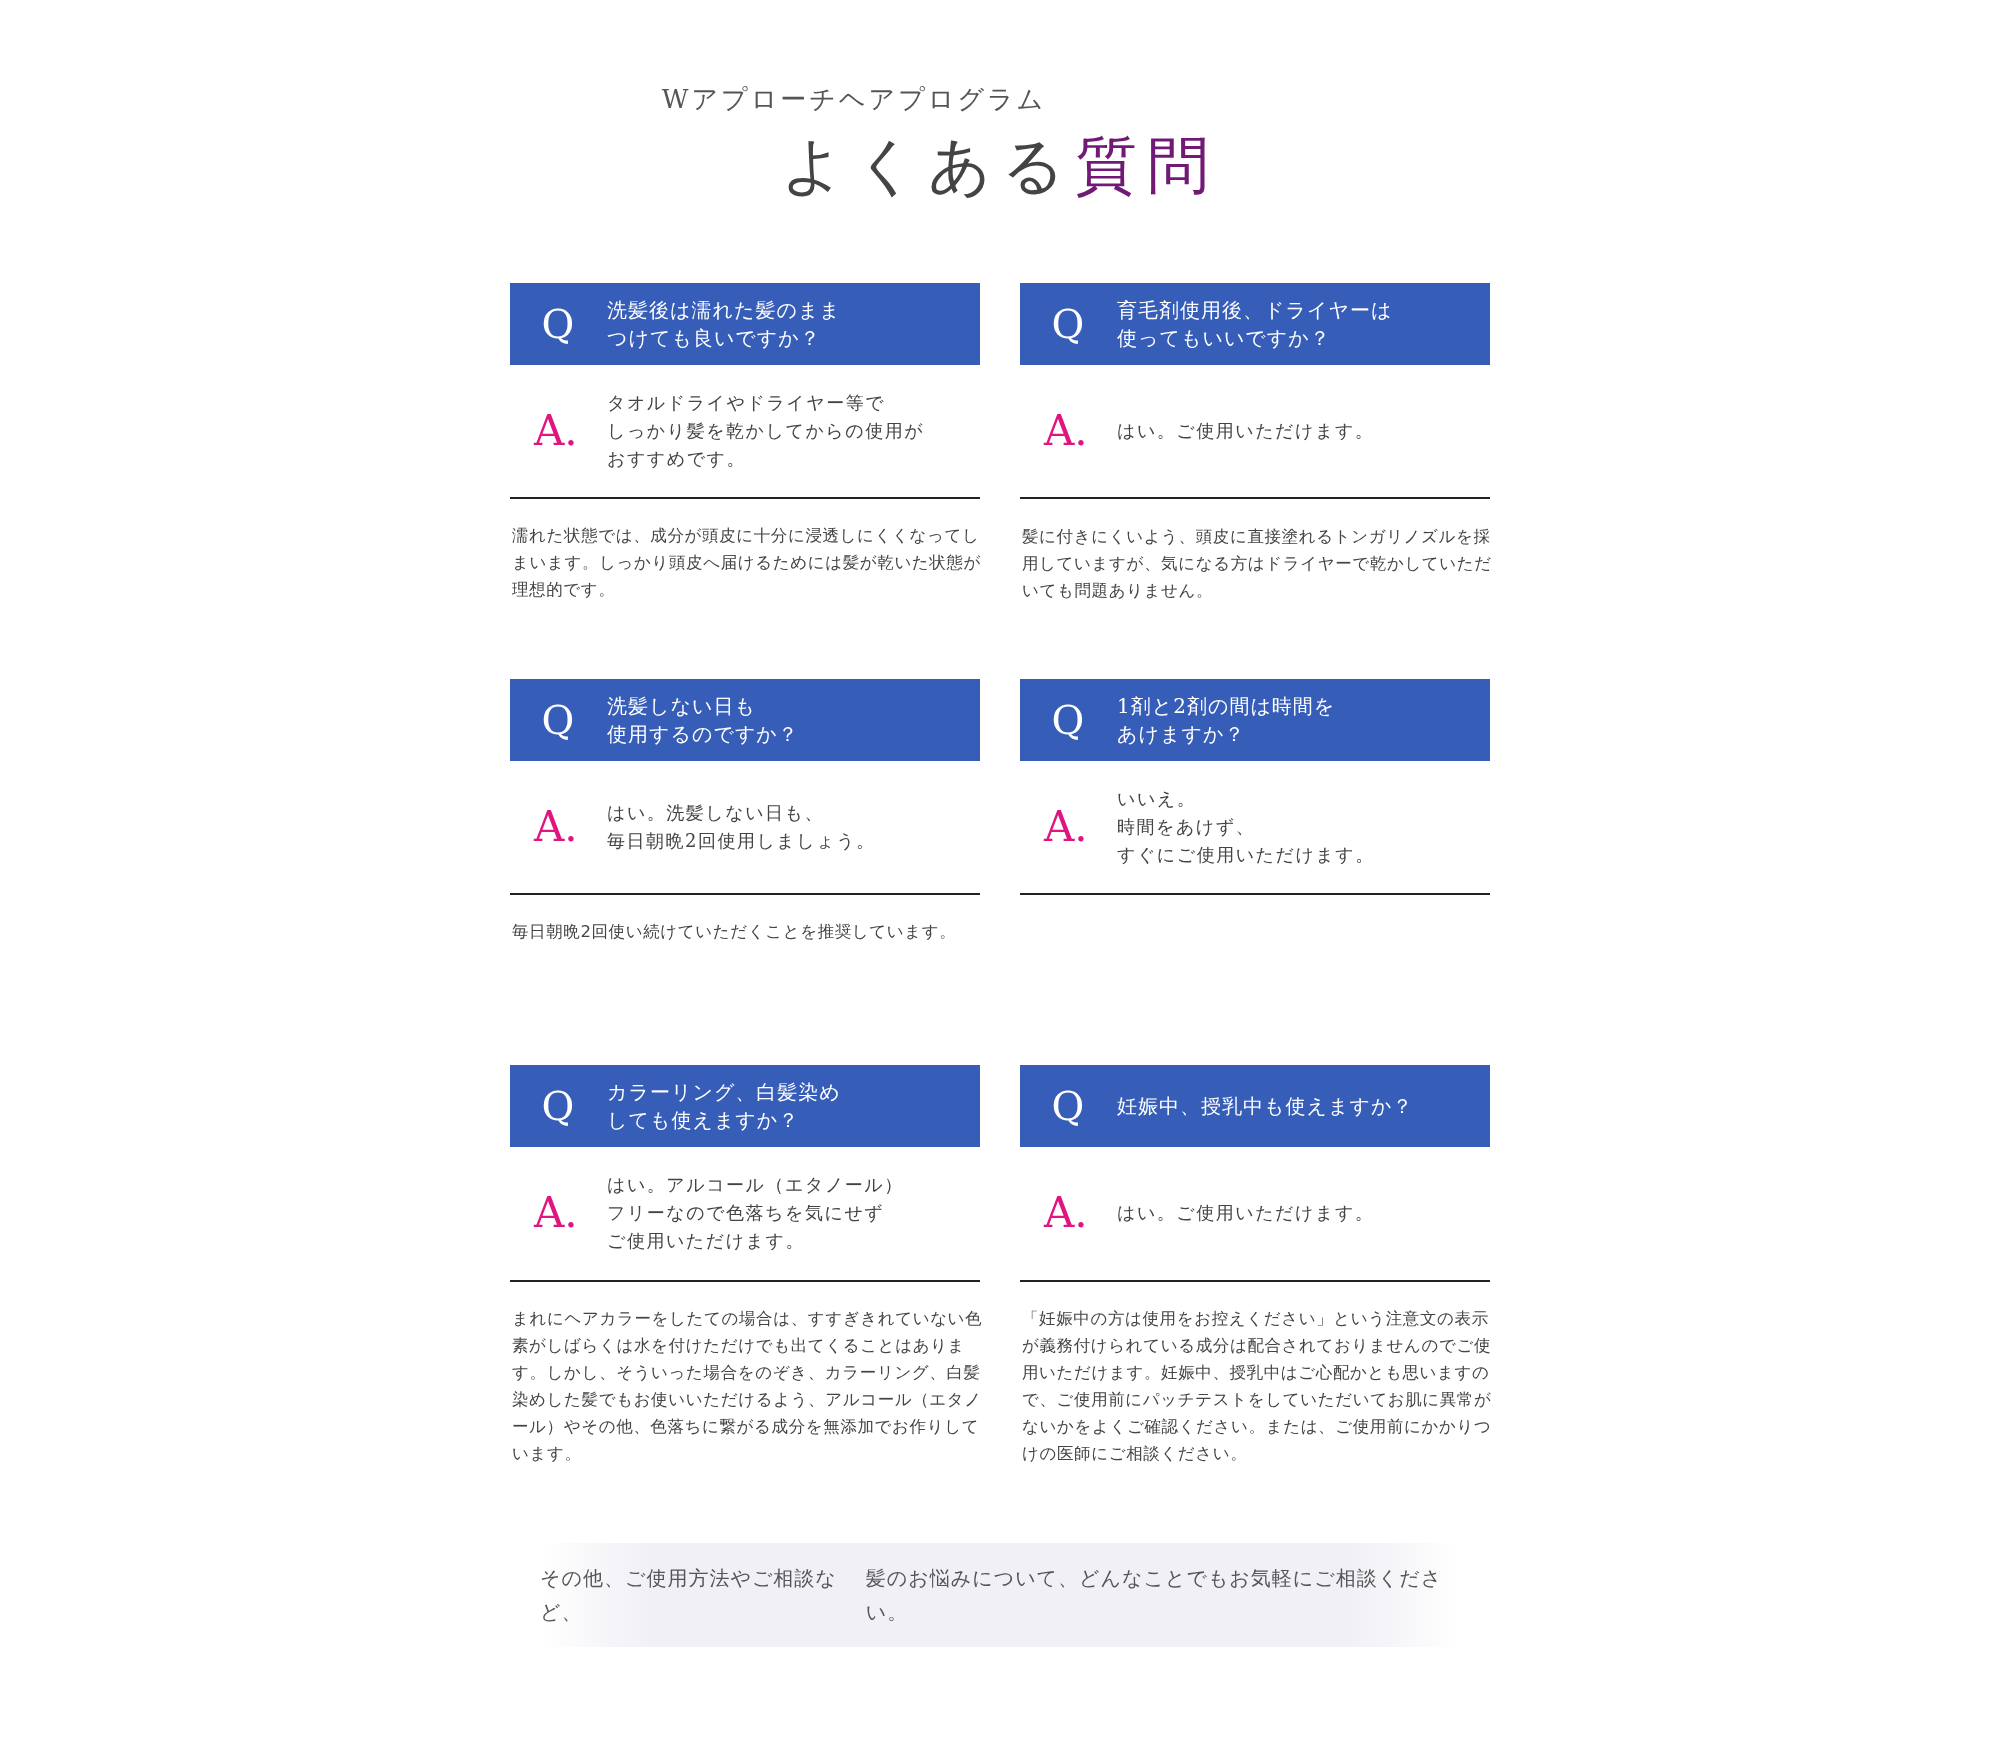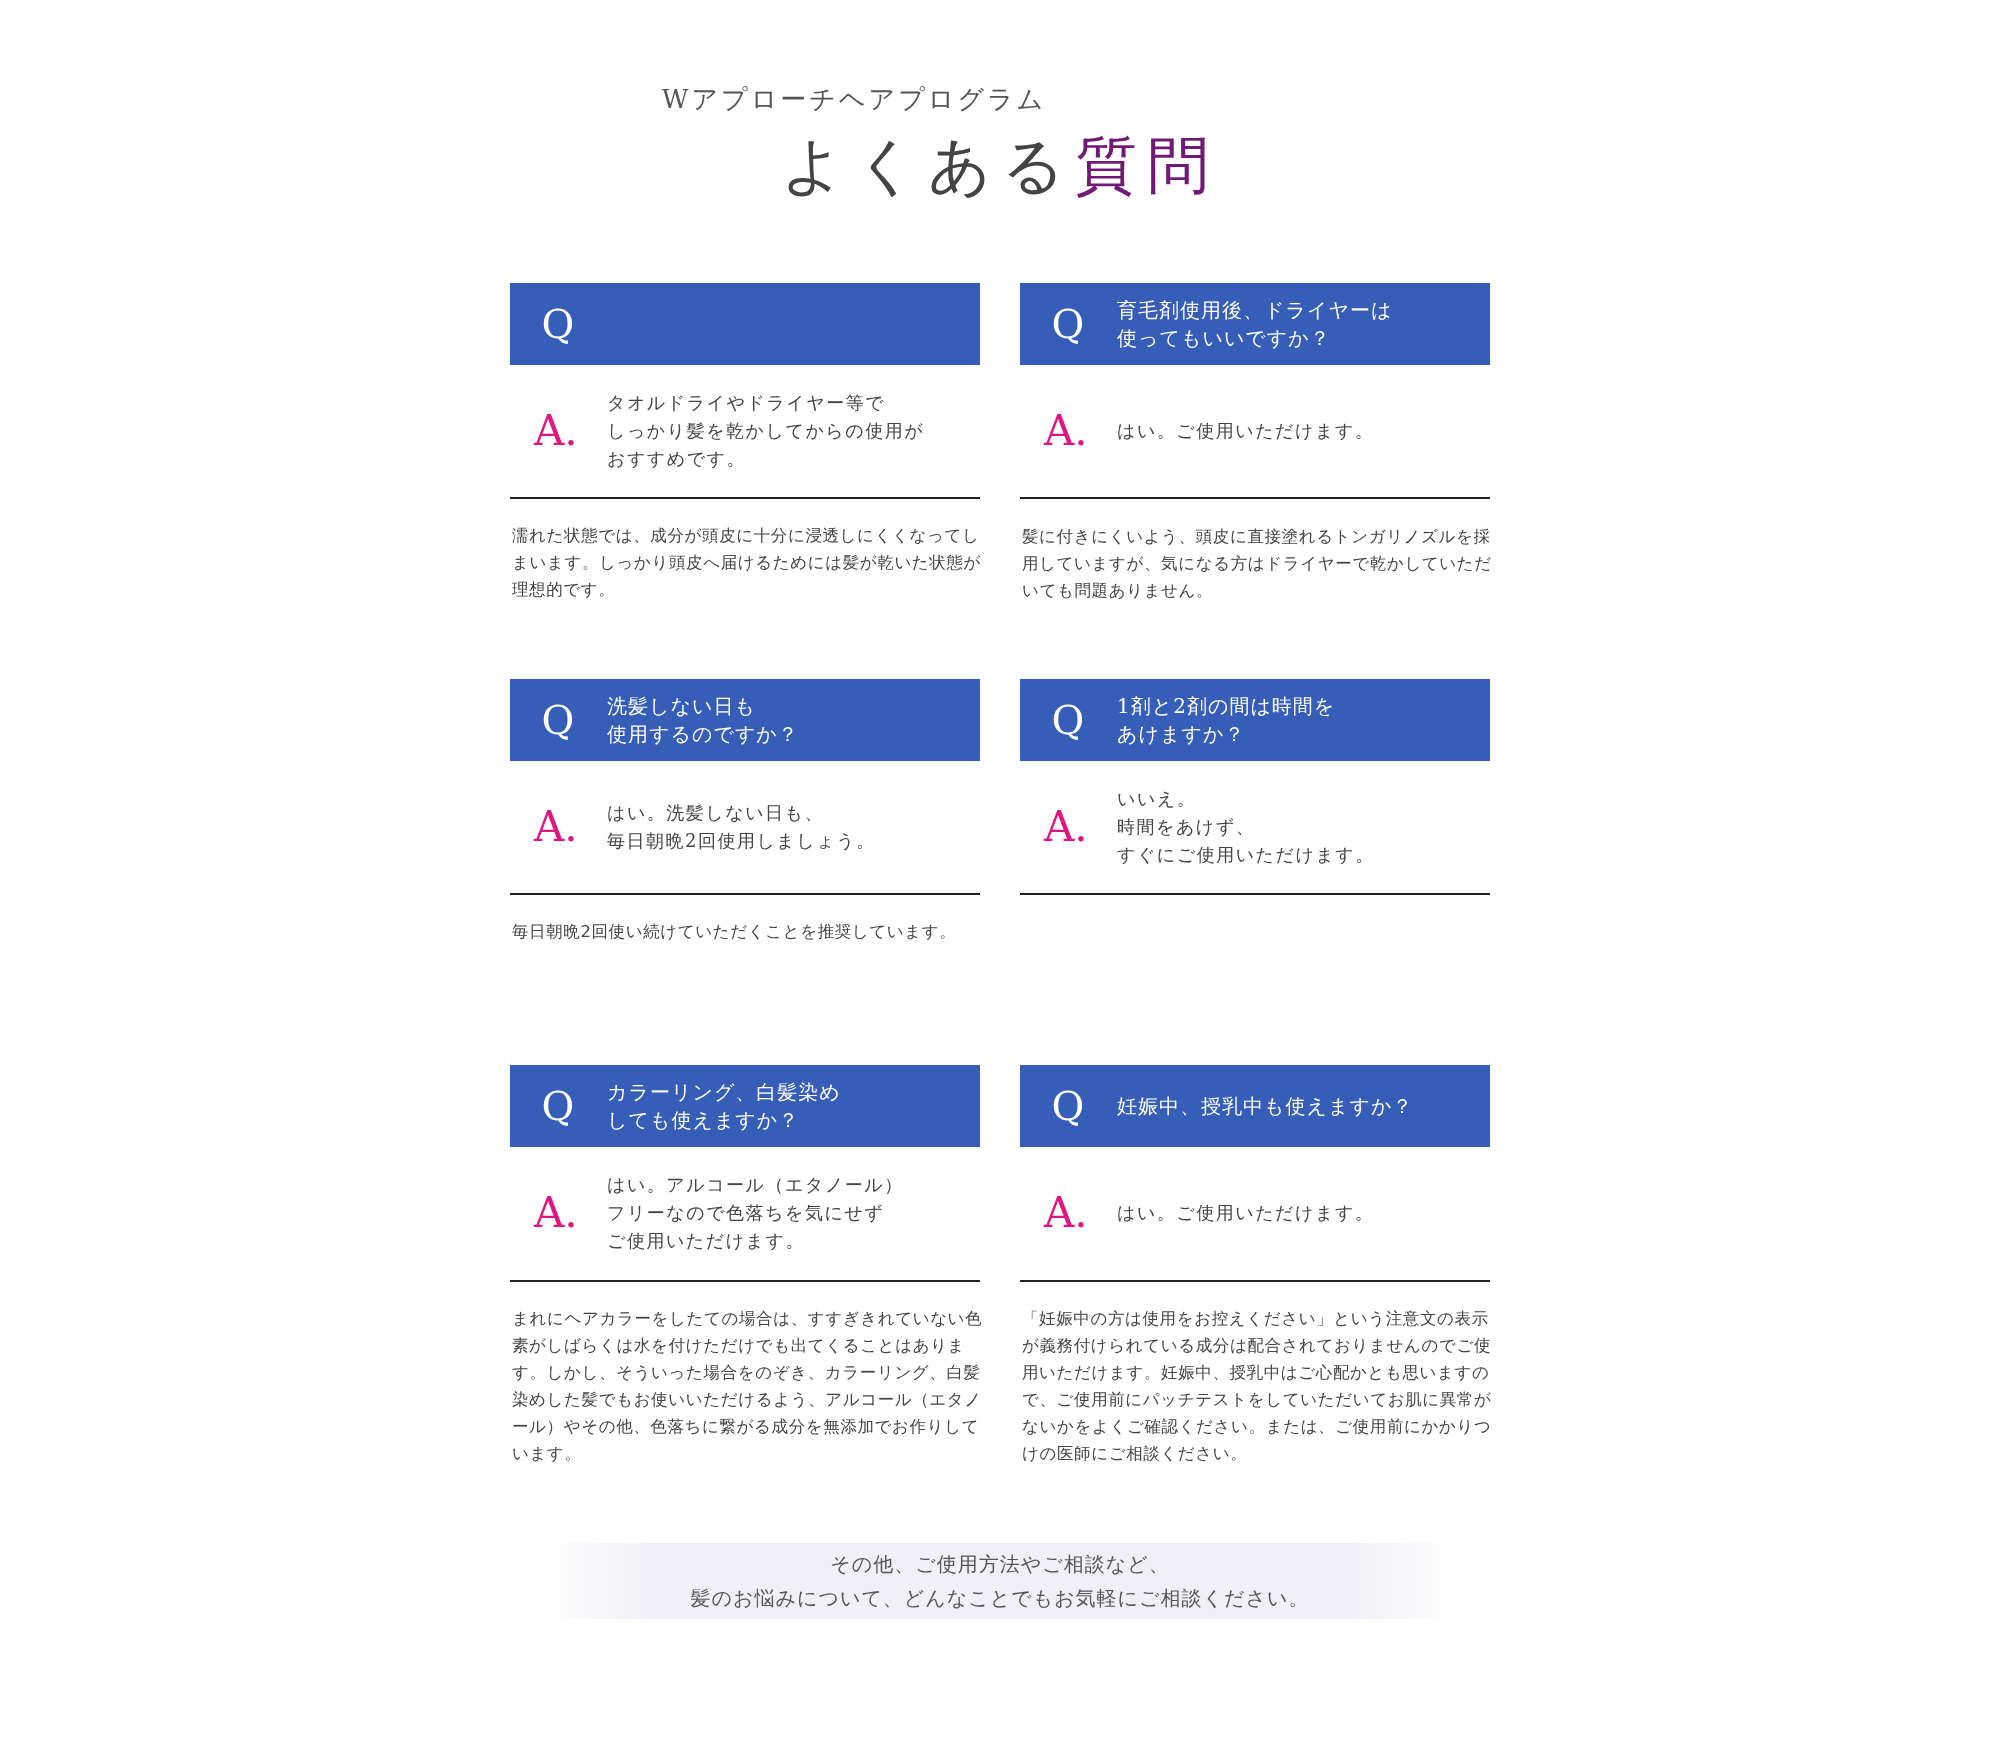--- a/index.html
+++ b/index.html
@@ -48,40 +48,42 @@
     color: #444; letter-spacing: 1.5px; white-space: pre-line;
   }
   .divider { position: absolute; left: 0; width: 470px; height: 2px; background: #222; }
   .body {
     position: absolute; left: 2px; width: 472px;
     font-family: "DejaVu Sans", sans-serif; font-size: 16.5px; line-height: 27px;
     color: #444; letter-spacing: 0.6px;
   }
 
   .banner {
-    position: absolute; left: 540px; top: 1543px; width: 920px; height: 76px;
+    position: absolute; left: 540px; top: 1543px; width: 920px; height: 104px;
     background: linear-gradient(to right, rgba(240,240,246,0) 0%, #f0f0f6 12%, #f0f0f6 88%, rgba(240,240,246,0) 100%);
-    display: flex; flex-direction: column; align-items: center; justify-content: center;
+    display: flex; align-items: center; justify-content: center;
   }
   .banner .line {
     font-family: "DejaVu Serif", serif; font-size: 20px; line-height: 34px;
     color: #555; letter-spacing: 1px;
   }
 </style>
 </head>
 <body>
 
 <div class="header">
   <div class="sub">Wアプローチヘアプログラム</div>
   <div class="title"><span>よくある</span><span class="accent">質問</span></div>
 </div>
 
 <div class="card" style="left:510px; top:283px; height:220px;">
   <div class="qbox">
     <div class="qmark">Q</div>
+    <div class="qtext">洗髪後は濡れた髪のまま
+つけても良いですか？</div>
   </div>
   <div class="abox" style="height:132px;">
     <div class="amark">A.</div>
     <div class="atext">タオルドライやドライヤー等で
 しっかり髪を乾かしてからの使用が
 おすすめです。</div>
   </div>
   <div class="divider" style="top:214px;"></div>
   <div class="body" style="top:239px;">濡れた状態では、成分が頭皮に十分に浸透しにくくなってしまいます。しっかり頭皮へ届けるためには髪が乾いた状態が理想的です。</div>
 </div>

